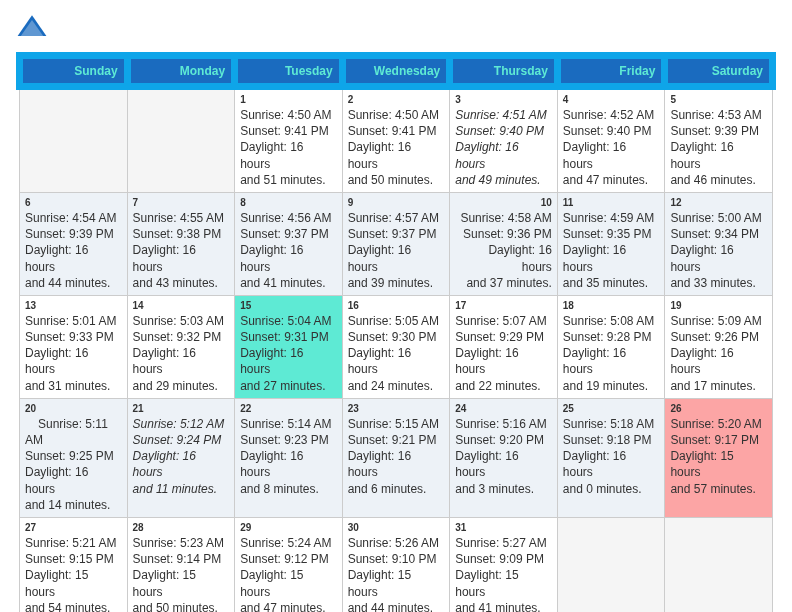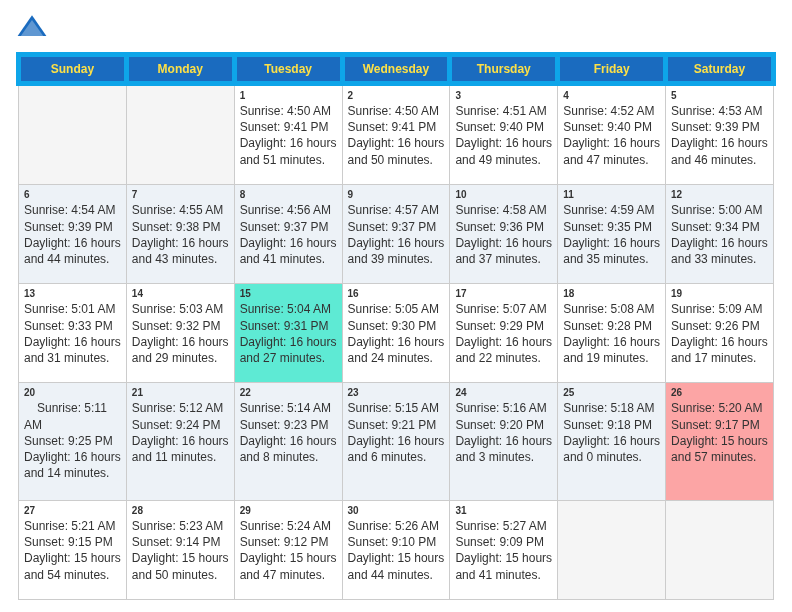--- a/index.html
+++ b/index.html
@@ -60,26 +60,26 @@
       font-size: 14px;
       color: #555;
     }
     .calendar {
       width: 100%;
       border-collapse: collapse;
       flex: 1;
     }
     .calendar th {
       background: #1a6bbf;
-      color: #fde047;
+      color: #5eead4;
       font-size: 12px;
       font-weight: bold;
       padding: 5px 6px;
-      text-align: center;
-      border: 5px solid #0ea5e9;
+      text-align: right;
+      border: 7px solid #0ea5e9;
     }
     .calendar td {
       border: 1px solid #ccc;
       vertical-align: top;
       padding: 4px 5px;
       font-size: 9.5px;
       color: #333;
       background: #fff;
       width: calc(100% / 7);
       height: 78px;
@@ -143,21 +143,21 @@
           <td class="empty"></td>
           <td class="empty"></td>
           <td style="background: rgb(255, 255, 255);"><span class="day-num">1</span><span class="day-info" style="white-space: pre-line;">Sunrise: 4:50 AM
 Sunset: 9:41 PM
 Daylight: 16 hours
 and 51 minutes.</span></td>
           <td style="background: rgb(255, 255, 255);"><span class="day-num">2</span><span class="day-info" style="white-space: pre-line;">Sunrise: 4:50 AM
 Sunset: 9:41 PM
 Daylight: 16 hours
 and 50 minutes.</span></td>
-          <td style="background: rgb(255, 255, 255);"><span class="day-num">3</span><span class="day-info" style="white-space: pre-line;">Sunrise: 4:51 AM
+          <td style="background: rgb(255, 255, 255);"><span class="day-num">3</span><span class="day-info" style="white-space: pre-line; font-style: italic;">Sunrise: 4:51 AM
 Sunset: 9:40 PM
 Daylight: 16 hours
 and 49 minutes.</span></td>
           <td style="background: rgb(255, 255, 255);"><span class="day-num">4</span><span class="day-info" style="white-space: pre-line;">Sunrise: 4:52 AM
 Sunset: 9:40 PM
 Daylight: 16 hours
 and 47 minutes.</span></td>
           <td style="background: rgb(255, 255, 255);"><span class="day-num">5</span><span class="day-info" style="white-space: pre-line;">Sunrise: 4:53 AM
 Sunset: 9:39 PM
 Daylight: 16 hours
@@ -173,21 +173,21 @@
 Daylight: 16 hours
 and 43 minutes.</span></td>
           <td style="background: rgb(237, 242, 247);"><span class="day-num">8</span><span class="day-info" style="white-space: pre-line;">Sunrise: 4:56 AM
 Sunset: 9:37 PM
 Daylight: 16 hours
 and 41 minutes.</span></td>
           <td style="background: rgb(237, 242, 247);"><span class="day-num">9</span><span class="day-info" style="white-space: pre-line;">Sunrise: 4:57 AM
 Sunset: 9:37 PM
 Daylight: 16 hours
 and 39 minutes.</span></td>
-          <td style="background: rgb(237, 242, 247);"><span class="day-num">10</span><span class="day-info" style="white-space: pre-line;">Sunrise: 4:58 AM
+          <td style="background: rgb(237, 242, 247); text-align: right;"><span class="day-num">10</span><span class="day-info" style="white-space: pre-line;">Sunrise: 4:58 AM
 Sunset: 9:36 PM
 Daylight: 16 hours
 and 37 minutes.</span></td>
           <td style="background: rgb(237, 242, 247);"><span class="day-num">11</span><span class="day-info" style="white-space: pre-line;">Sunrise: 4:59 AM
 Sunset: 9:35 PM
 Daylight: 16 hours
 and 35 minutes.</span></td>
           <td style="background: rgb(237, 242, 247);"><span class="day-num">12</span><span class="day-info" style="white-space: pre-line;">Sunrise: 5:00 AM
 Sunset: 9:34 PM
 Daylight: 16 hours
@@ -221,21 +221,21 @@
           <td style="background: rgb(255, 255, 255);"><span class="day-num">19</span><span class="day-info" style="white-space: pre-line;">Sunrise: 5:09 AM
 Sunset: 9:26 PM
 Daylight: 16 hours
 and 17 minutes.</span></td>
         </tr>
         <tr>
           <td style="background: rgb(237, 242, 247);"><span class="day-num">20</span><span class="day-info" style="white-space: pre-line; margin-left: 13px;">Sunrise: 5:11 AM
 Sunset: 9:25 PM
 Daylight: 16 hours
 and 14 minutes.</span></td>
-          <td style="background: rgb(237, 242, 247);"><span class="day-num">21</span><span class="day-info" style="white-space: pre-line;">Sunrise: 5:12 AM
+          <td style="background: rgb(237, 242, 247);"><span class="day-num">21</span><span class="day-info" style="white-space: pre-line; font-style: italic;">Sunrise: 5:12 AM
 Sunset: 9:24 PM
 Daylight: 16 hours
 and 11 minutes.</span></td>
           <td style="background: rgb(237, 242, 247);"><span class="day-num">22</span><span class="day-info" style="white-space: pre-line;">Sunrise: 5:14 AM
 Sunset: 9:23 PM
 Daylight: 16 hours
 and 8 minutes.</span></td>
           <td style="background: rgb(237, 242, 247);"><span class="day-num">23</span><span class="day-info" style="white-space: pre-line;">Sunrise: 5:15 AM
 Sunset: 9:21 PM
 Daylight: 16 hours

